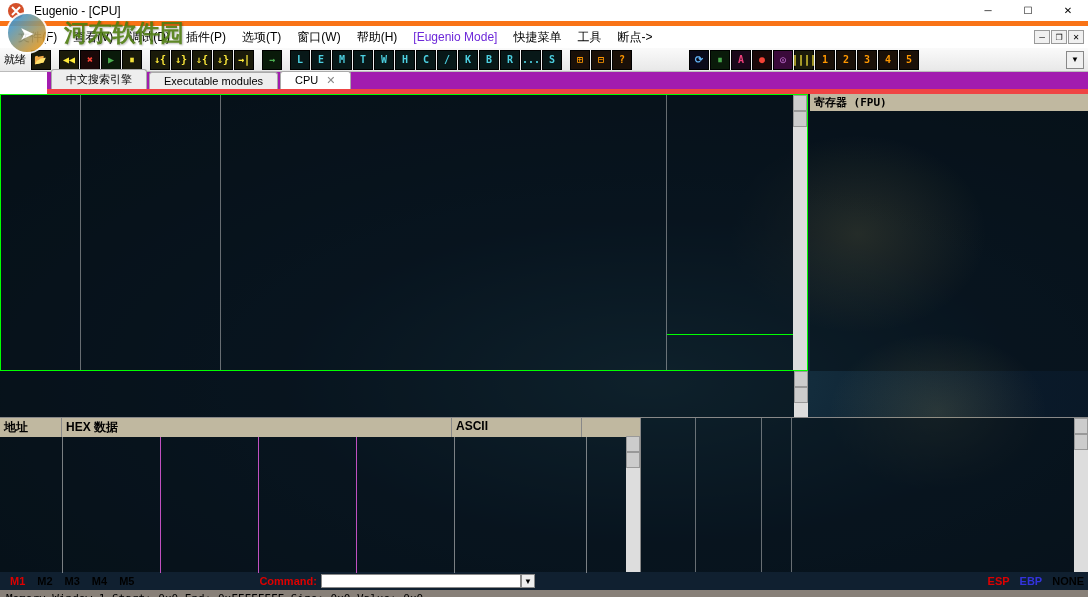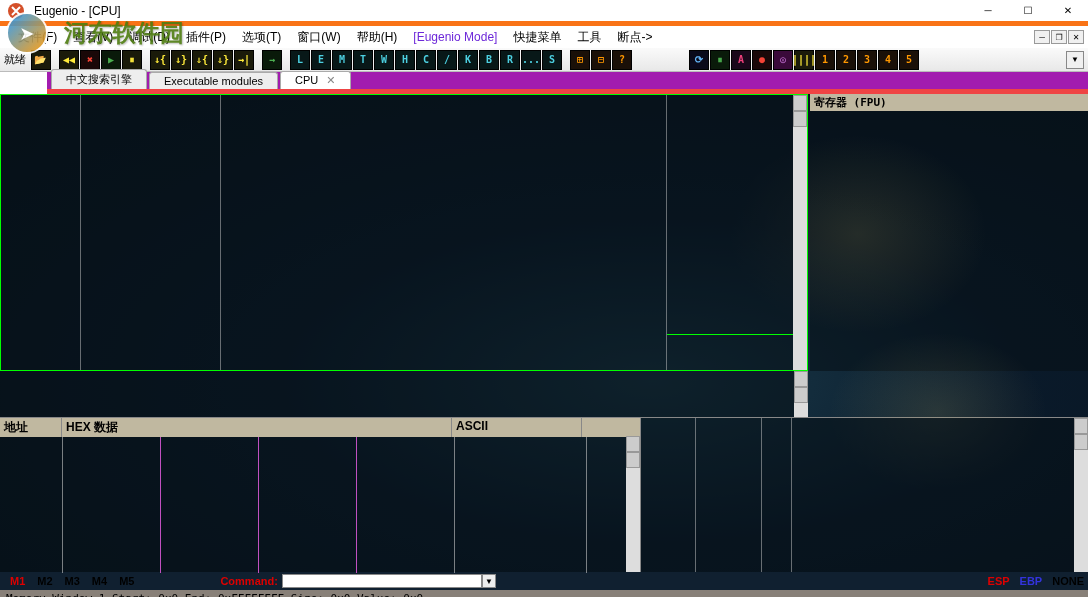--- a/index.html
+++ b/index.html
@@ -63,21 +63,21 @@
 .hex-body { position: relative; height: 136px; }
 .hex-col-line { position: absolute; top: 0; bottom: 0; width: 1px; }
 .hex-pane .scroll-v { position: absolute; right: 0; top: 18px; bottom: 0; width: 14px; background: #ddd; }
 .stack-pane { flex: 1; background: rgba(6,16,24,0.6); position: relative; border-left: 1px solid #888; }
 .stack-col { position: absolute; top: 0; bottom: 0; width: 1px; background: rgba(200,200,200,0.5); }
 .stack-pane .scroll-v { position: absolute; right: 0; top: 0; bottom: 0; width: 14px; background: #ddd; }
 
 .cmdbar { height: 18px; background: #102030; display: flex; align-items: center; font-size: 11px; font-family: monospace; font-weight: bold; padding: 0 4px; color: #000; }
 .cmdbar .m { padding: 0 6px; cursor: pointer; }
 .cmdbar .m1 { color: #d00; }
-.cmdbar .lbl { color: #d00; margin-left: 80px; }
+.cmdbar .lbl { color: #d00; margin-left: 119px; }
 .cmdbar input { width: 200px; height: 14px; margin-left: 4px; border: 1px solid #888; background: #fff; font-size: 10px; }
 .cmdbar .drop { width: 14px; height: 14px; border: 1px solid #888; background: #eee; font-size: 8px; display: flex; align-items: center; justify-content: center; cursor: pointer; }
 .cmdbar .right-regs { margin-left: auto; display: flex; gap: 10px; }
 .cmdbar .esp { color: #d00; }
 .cmdbar .ebp { color: #33d; }
 .cmdbar .none { color: #000; }
 
 .statusbar { height: 18px; background: #888078; color: #000; font-size: 11px; font-family: monospace; padding: 2px 6px; }
 
 .scroll-v { display: flex; flex-direction: column; }

